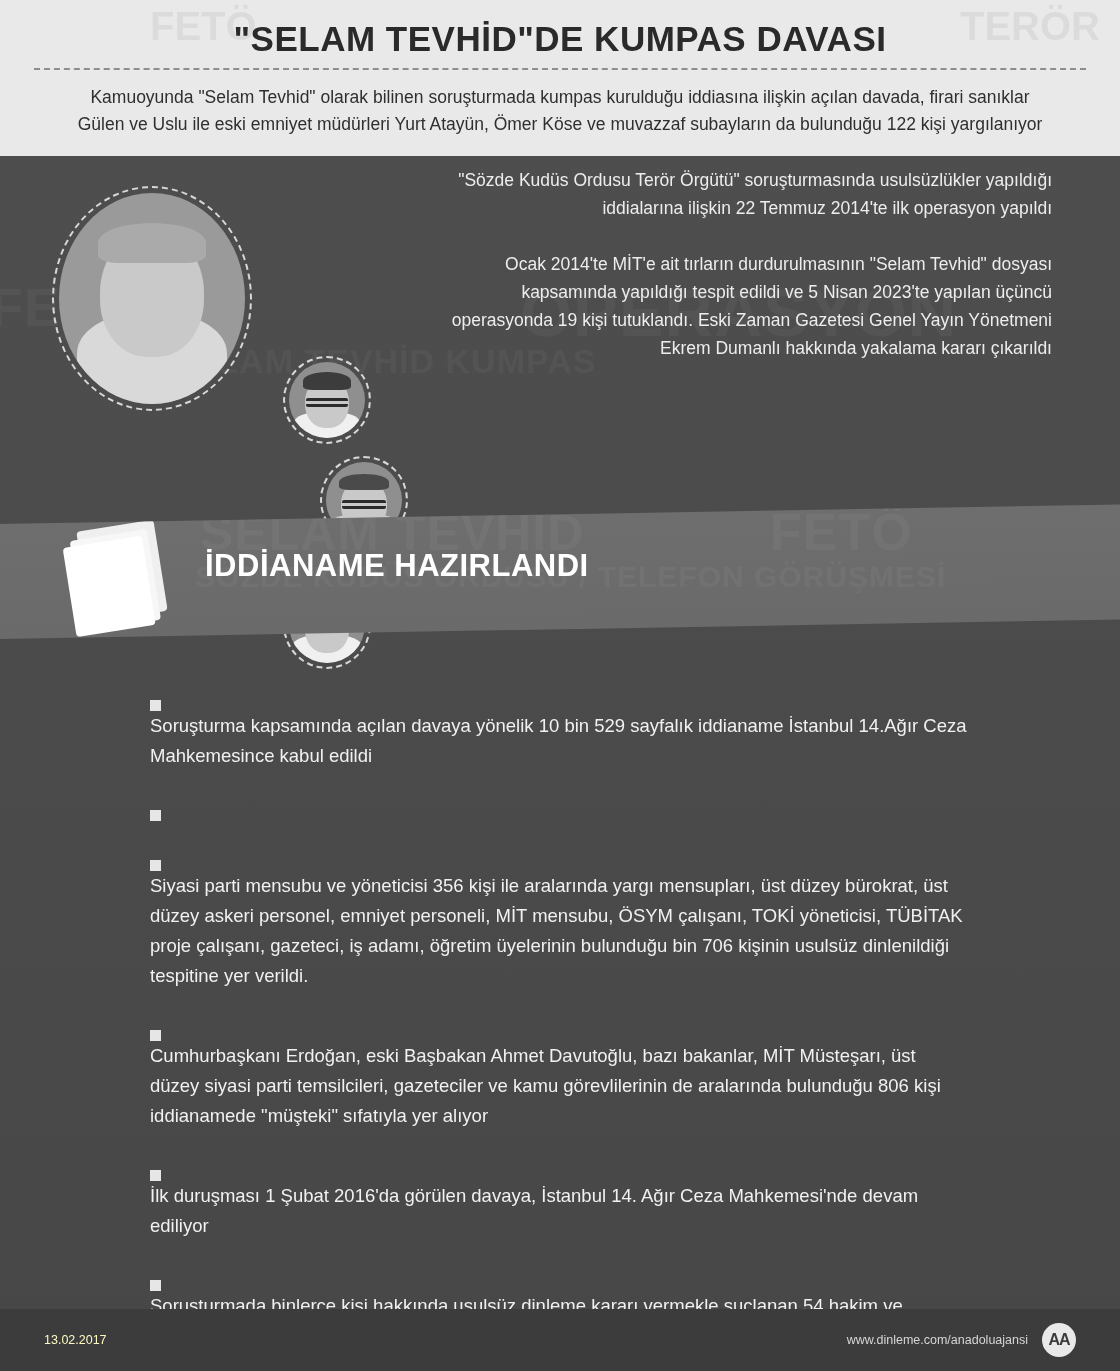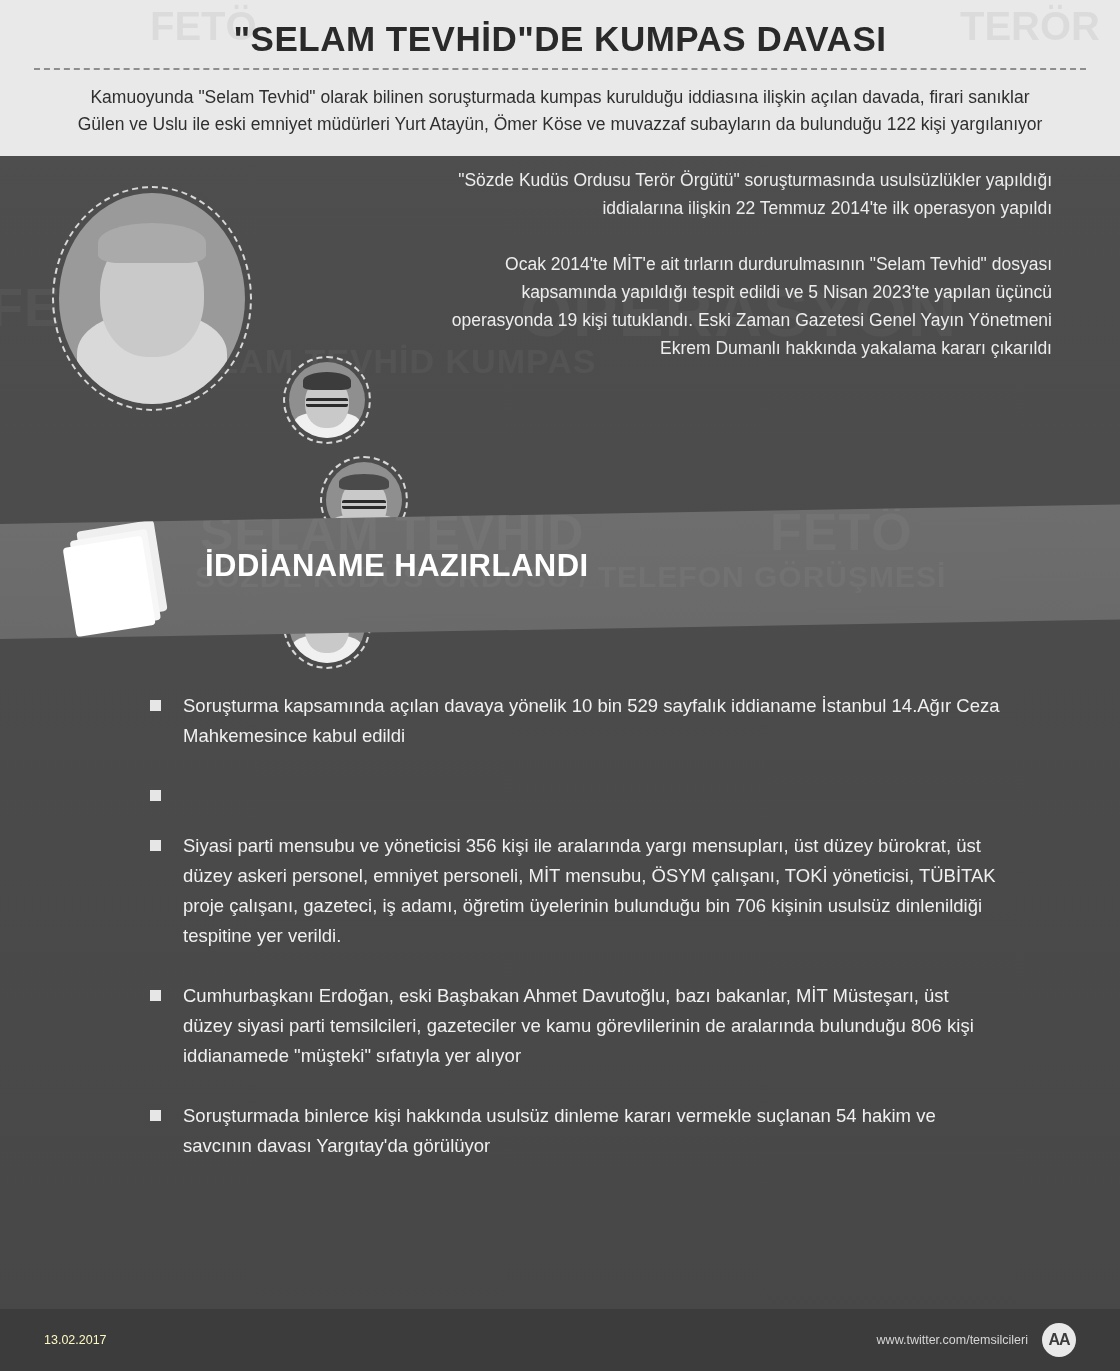--- a/index.html
+++ b/index.html
@@ -231,20 +231,21 @@
     border-radius: 4px;
   }
 
   
   .list {
     padding: 52px 70px 0 150px;
   }
   .list-item {
     display: flex;
     margin-bottom: 30px;
+    flex-direction: column;
   }
   .list-item .sq {
     width: 11px;
     height: 11px;
     background: #e6e6e6;
     margin-top: 9px;
     margin-right: 22px;
     flex: 0 0 auto;
   }
   .list-item .txt {
@@ -369,25 +370,29 @@
     <div class="list-item">
       <span class="sq"></span>
       <span class="txt">Siyasi parti mensubu ve yöneticisi 356 kişi ile aralarında yargı mensupları, üst düzey bürokrat, üst düzey askeri personel, emniyet personeli, MİT mensubu, ÖSYM çalışanı, TOKİ yöneticisi, TÜBİTAK proje çalışanı, gazeteci, iş adamı, öğretim üyelerinin bulunduğu bin 706 kişinin usulsüz dinlenildiği tespitine yer verildi.</span>
     </div>
     <div class="list-item">
       <span class="sq"></span>
       <span class="txt">Cumhurbaşkanı Erdoğan, eski Başbakan Ahmet Davutoğlu, bazı bakanlar, MİT Müsteşarı, üst düzey siyasi parti temsilcileri, gazeteciler ve kamu görevlilerinin de aralarında bulunduğu 806 kişi iddianamede "müşteki" sıfatıyla yer alıyor</span>
     </div>
     <div class="list-item">
       <span class="sq"></span>
+      <span class="txt">İlk duruşması 1 Şubat 2016'da görülen davaya, İstanbul 14. Ağır Ceza Mahkemesi'nde devam ediliyor</span>
+    </div>
+    <div class="list-item">
+      <span class="sq"></span>
       <span class="txt">Soruşturmada binlerce kişi hakkında usulsüz dinleme kararı vermekle suçlanan 54 hakim ve savcının davası Yargıtay'da görülüyor</span>
     </div>
   </div>
 
   <div class="footer">
     <span class="date">13.02.2017</span>
     <div class="right">
-      <span class="tw">www.twitter.com/temsilcileri</span>
+      <span class="tw">www.dinleme.com/anadoluajansi</span>
       <span class="logo">AA</span>
     </div>
   </div>
 
 </div>
 
 </body></html>

